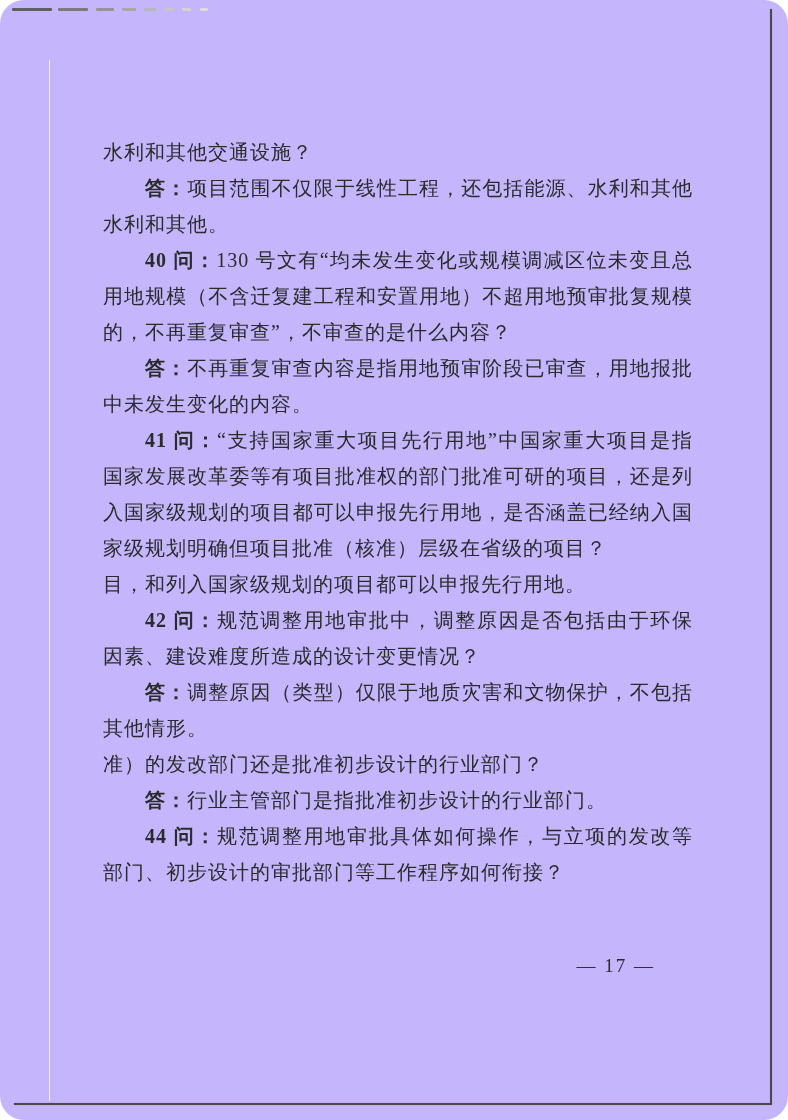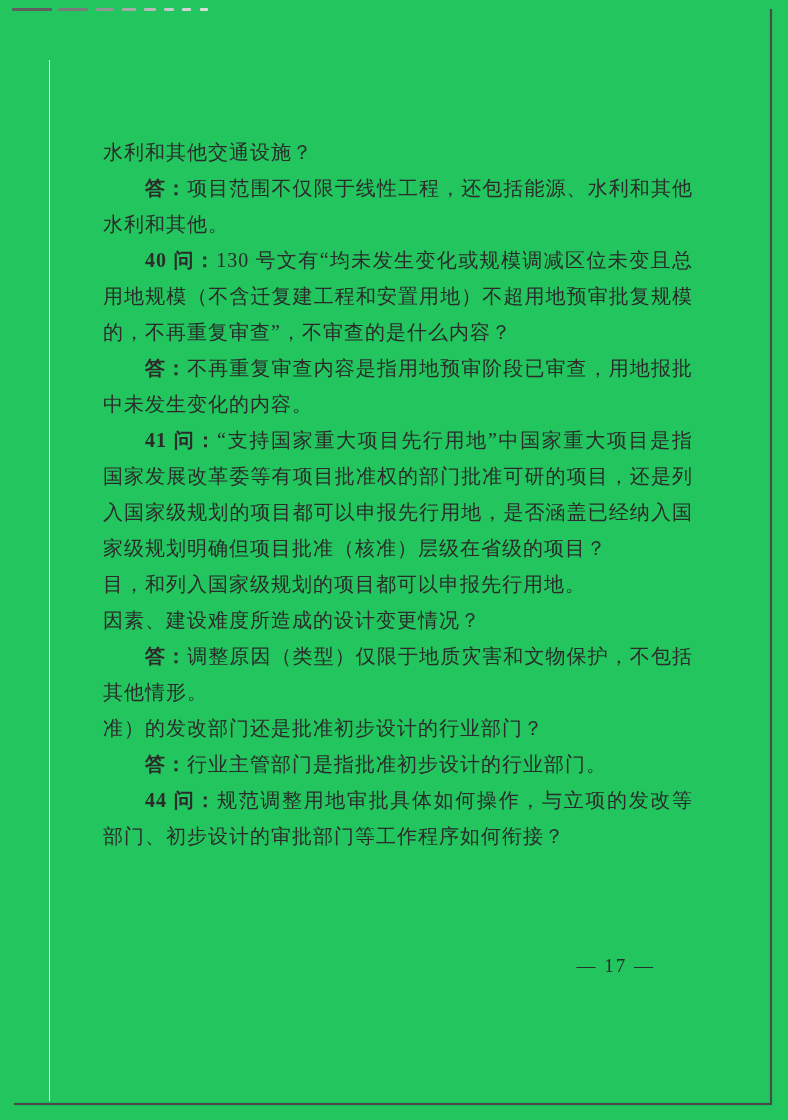--- a/index.html
+++ b/index.html
@@ -4,24 +4,25 @@
 <style>
   html, body {
     margin: 0;
     padding: 0;
     background: #ffffff;
   }
   .page {
     position: relative;
     width: 788px;
     height: 1120px;
-    background: #22c55e;
+    background: #c4b5fd;
     overflow: hidden;
     font-family: "Liberation Serif", "DejaVu Serif", serif;
     color: #2b2b2b;
+    border-radius: 24px;
   }
   
   .top-dashes { position: absolute; top: 8px; left: 12px; height: 4px; width: 260px; }
   .top-dashes .dash { position: absolute; top: 0; height: 3px; border-radius: 1px; }
   .right-border {
     position: absolute; top: 9px; right: 16px; width: 2px; height: 1095px;
     background: #4a4a4a; box-shadow: 0 0 1px rgba(0,0,0,0.35);
   }
   .bottom-border {
     position: absolute; left: 14px; bottom: 15px; height: 2px; width: 758px;
@@ -87,20 +88,21 @@
       <div class="line indent full"><b>40 问：</b><span>130 号文有“均未发生变化或规模调减区位未变且总</span></div>
       <div class="line full"><span>用地规模（不含迁复建工程和安置用地）不超用地预审批复规模</span></div>
       <div class="line"><span>的，不再重复审查”，不审查的是什么内容？</span></div>
       <div class="line indent full"><b>答：</b><span>不再重复审查内容是指用地预审阶段已审查，用地报批</span></div>
       <div class="line"><span>中未发生变化的内容。</span></div>
       <div class="line indent full"><b>41 问：</b><span>“支持国家重大项目先行用地”中国家重大项目是指</span></div>
       <div class="line full"><span>国家发展改革委等有项目批准权的部门批准可研的项目，还是列</span></div>
       <div class="line full"><span>入国家级规划的项目都可以申报先行用地，是否涵盖已经纳入国</span></div>
       <div class="line"><span>家级规划明确但项目批准（核准）层级在省级的项目？</span></div>
       <div class="line"><span>目，和列入国家级规划的项目都可以申报先行用地。</span></div>
+      <div class="line indent full"><b>42 问：</b><span>规范调整用地审批中，调整原因是否包括由于环保</span></div>
       <div class="line"><span>因素、建设难度所造成的设计变更情况？</span></div>
       <div class="line indent full"><b>答：</b><span>调整原因（类型）仅限于地质灾害和文物保护，不包括</span></div>
       <div class="line"><span>其他情形。</span></div>
       <div class="line"><span>准）的发改部门还是批准初步设计的行业部门？</span></div>
       <div class="line indent"><b>答：</b><span>行业主管部门是指批准初步设计的行业部门。</span></div>
       <div class="line indent full"><b>44 问：</b><span>规范调整用地审批具体如何操作，与立项的发改等</span></div>
       <div class="line"><span>部门、初步设计的审批部门等工作程序如何衔接？</span></div>
     </div>
 
   <div class="pagenum">— 17 —</div>

